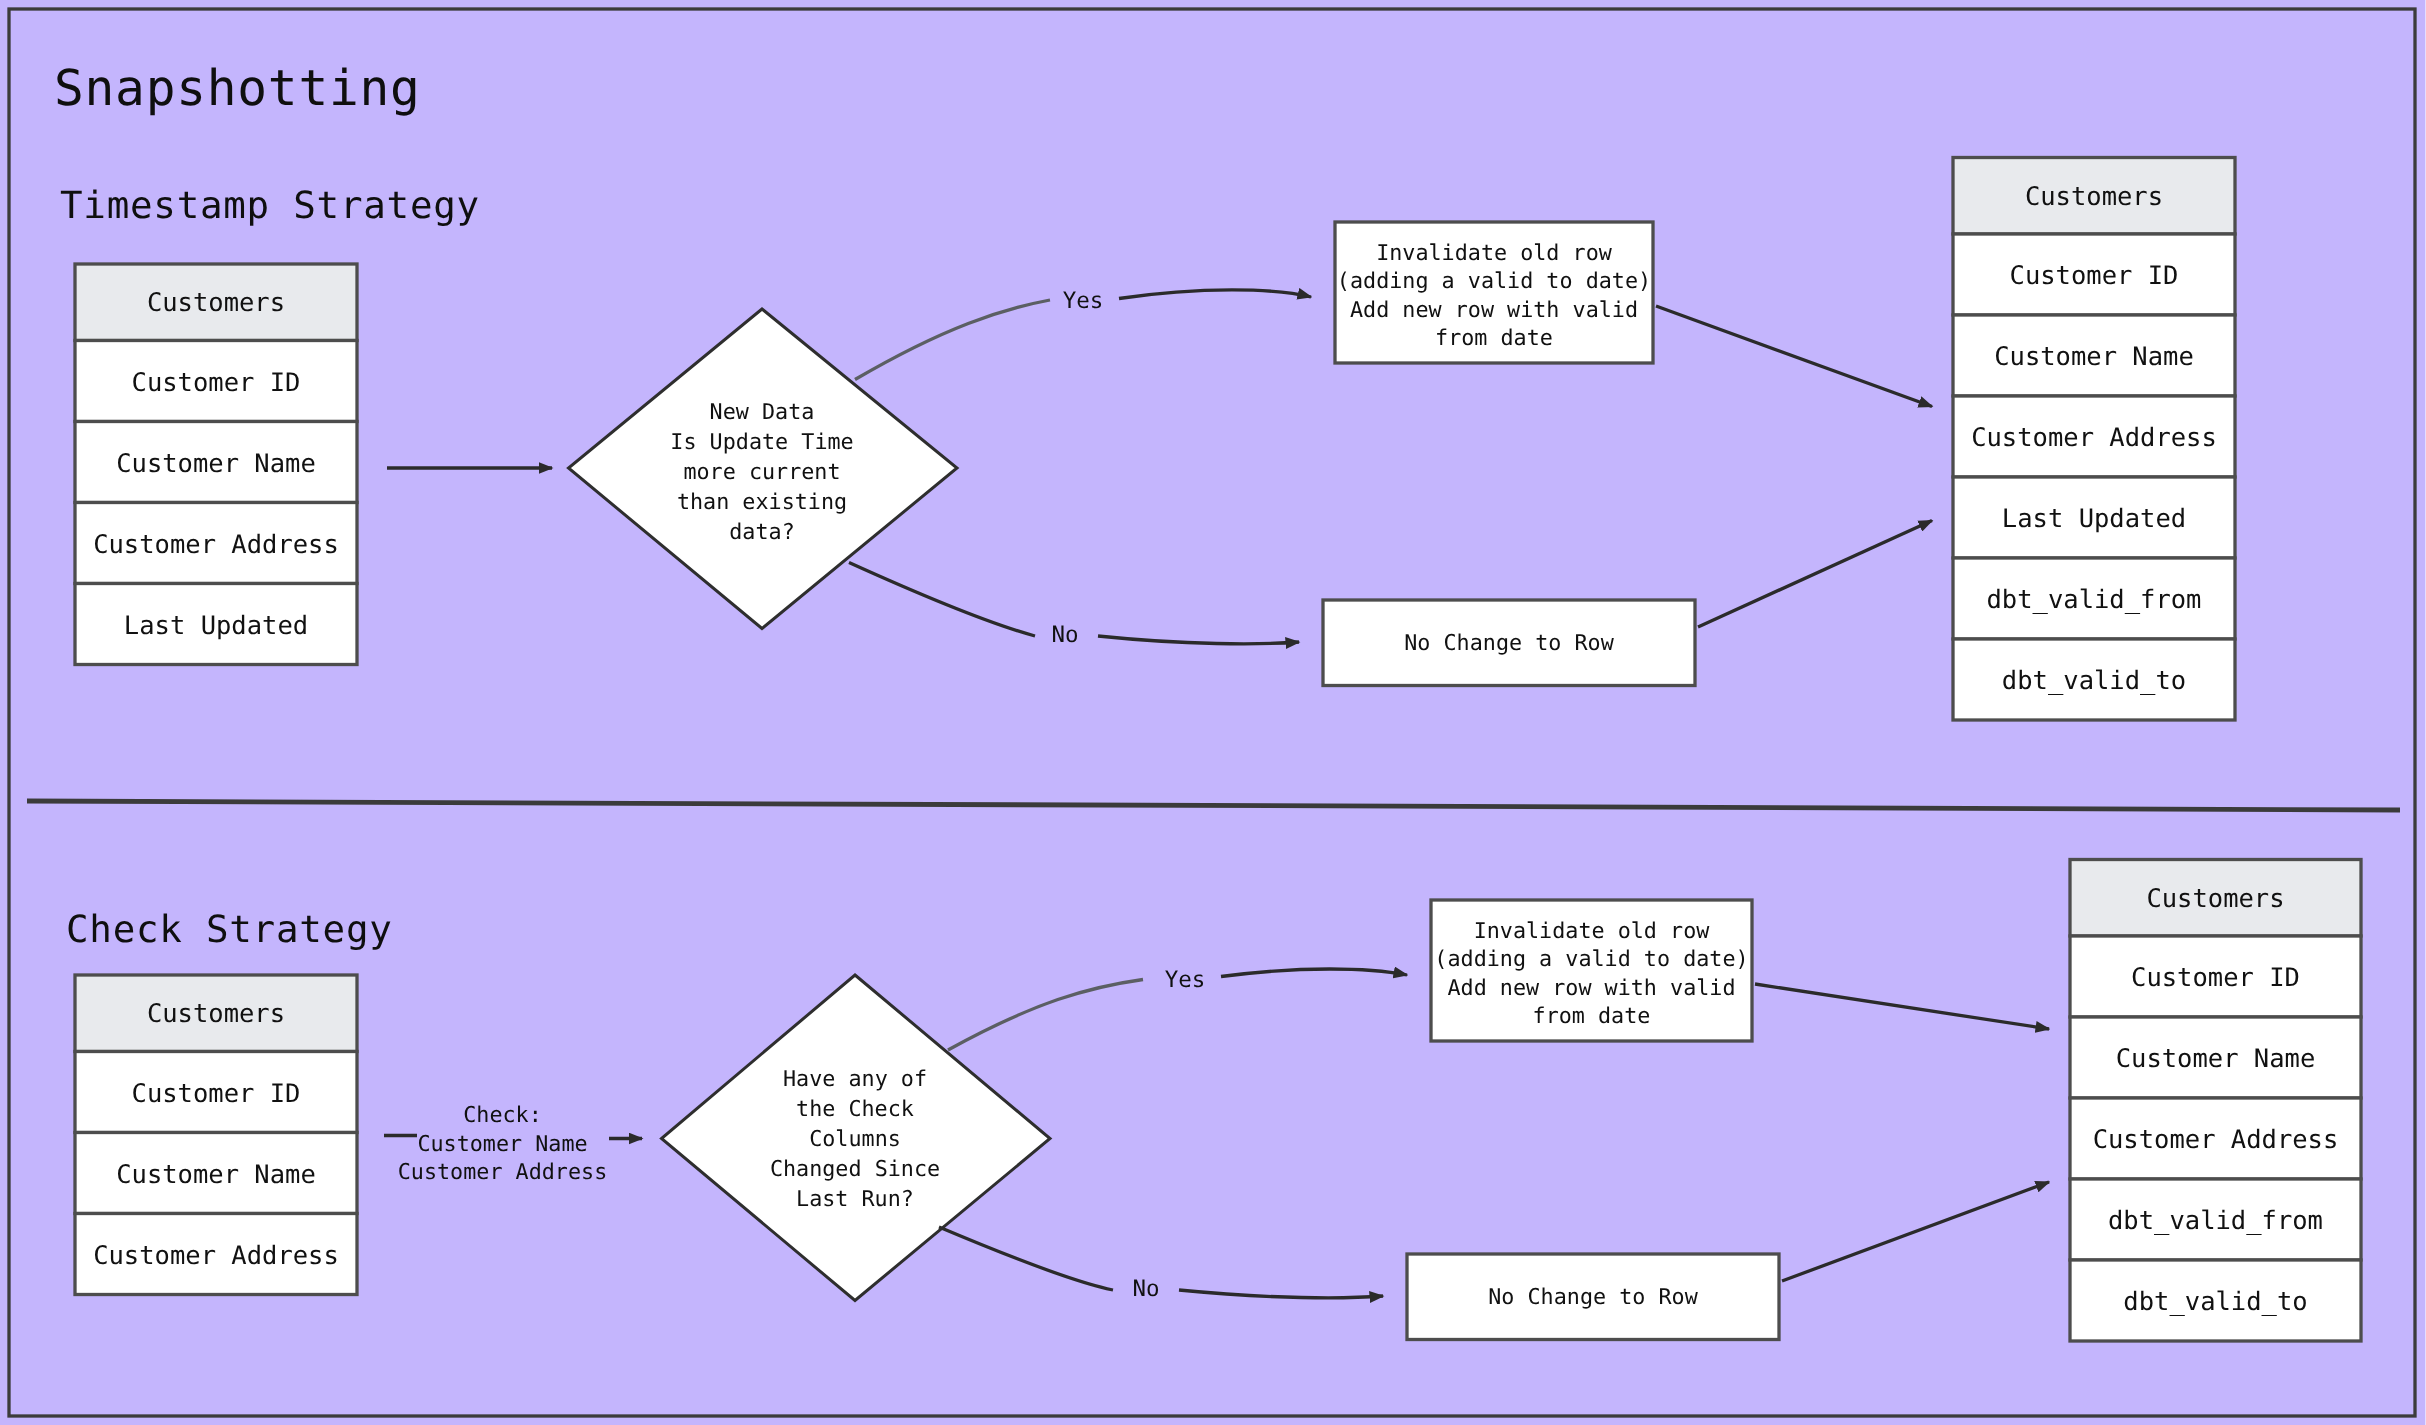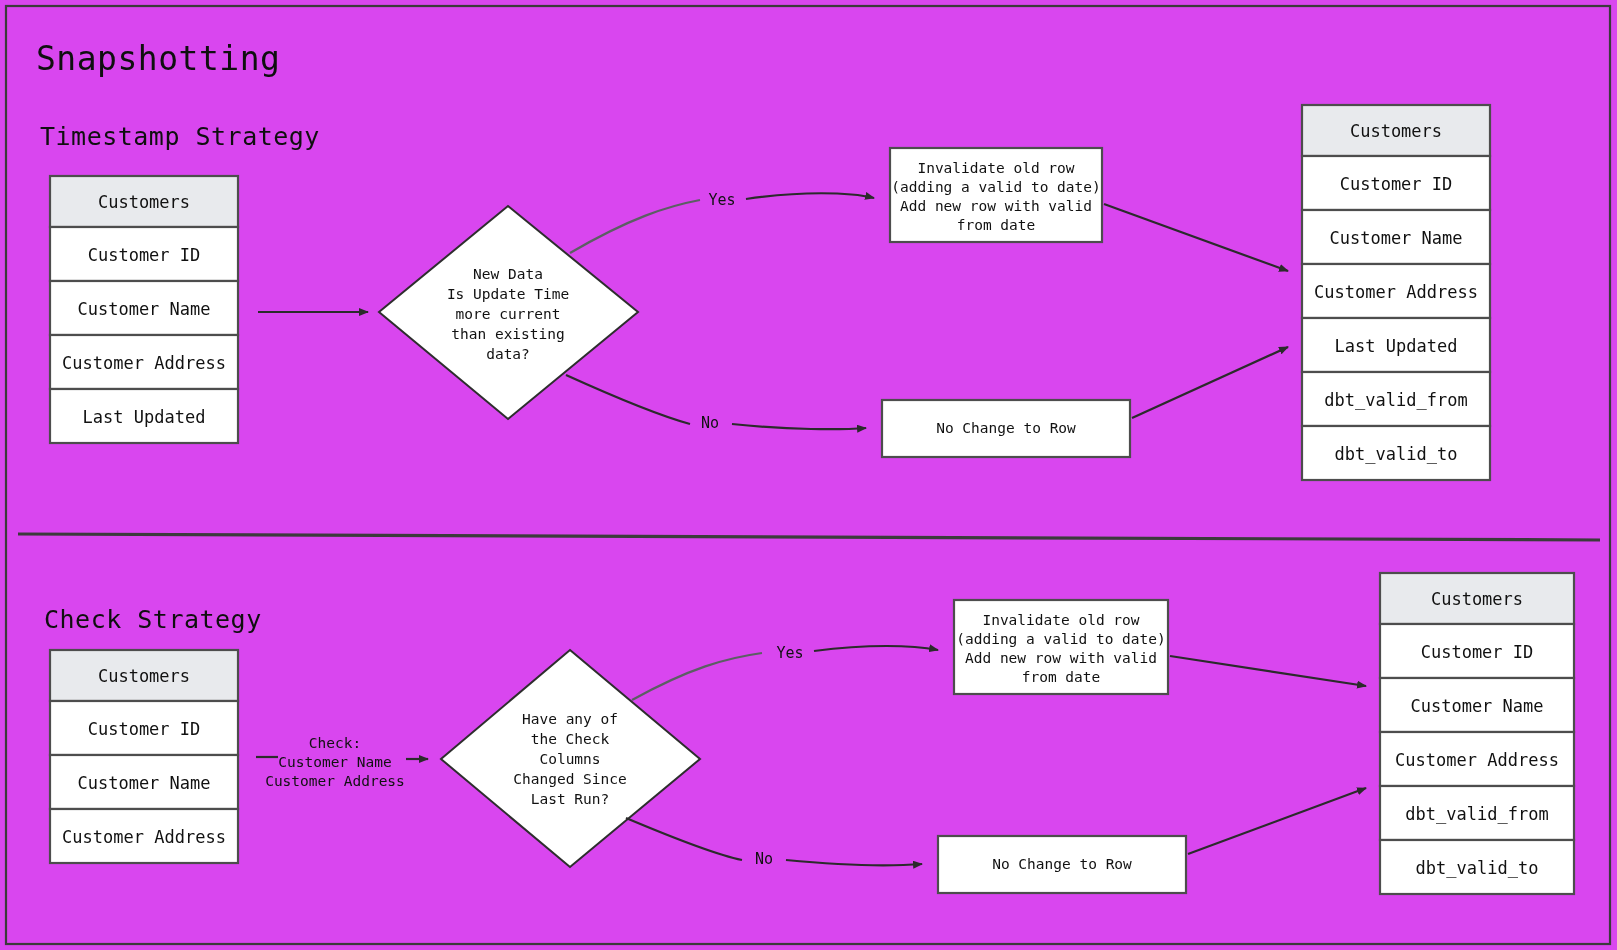--- a/index.html
+++ b/index.html
@@ -7,21 +7,21 @@
     padding: 0;
     background: #ffffff;
   }
   body {
     font-family: "DejaVu Sans Mono", "Liberation Mono", monospace;
   }
   #canvas {
     position: relative;
     width: 1617px;
     height: 950px;
-    background: #d946ef;
+    background: #c4b5fd;
     overflow: hidden;
   }
   svg.diagram {
     position: absolute;
     top: 0;
     left: 0;
     width: 1617px;
     height: 950px;
   }
   .frame-border {

